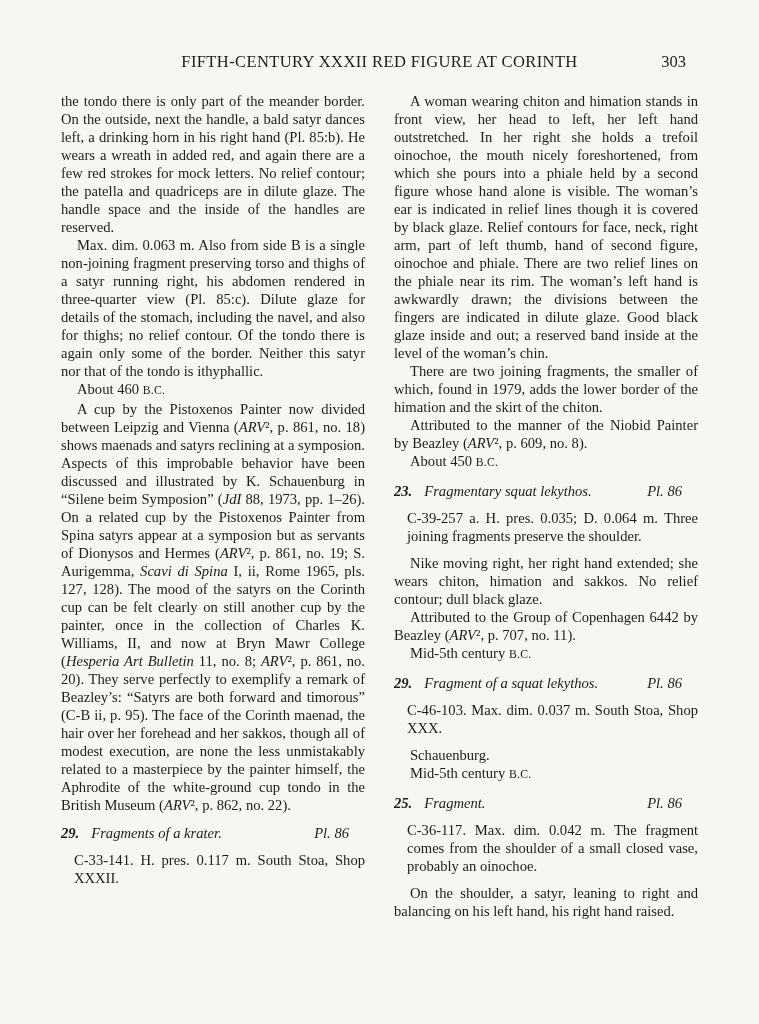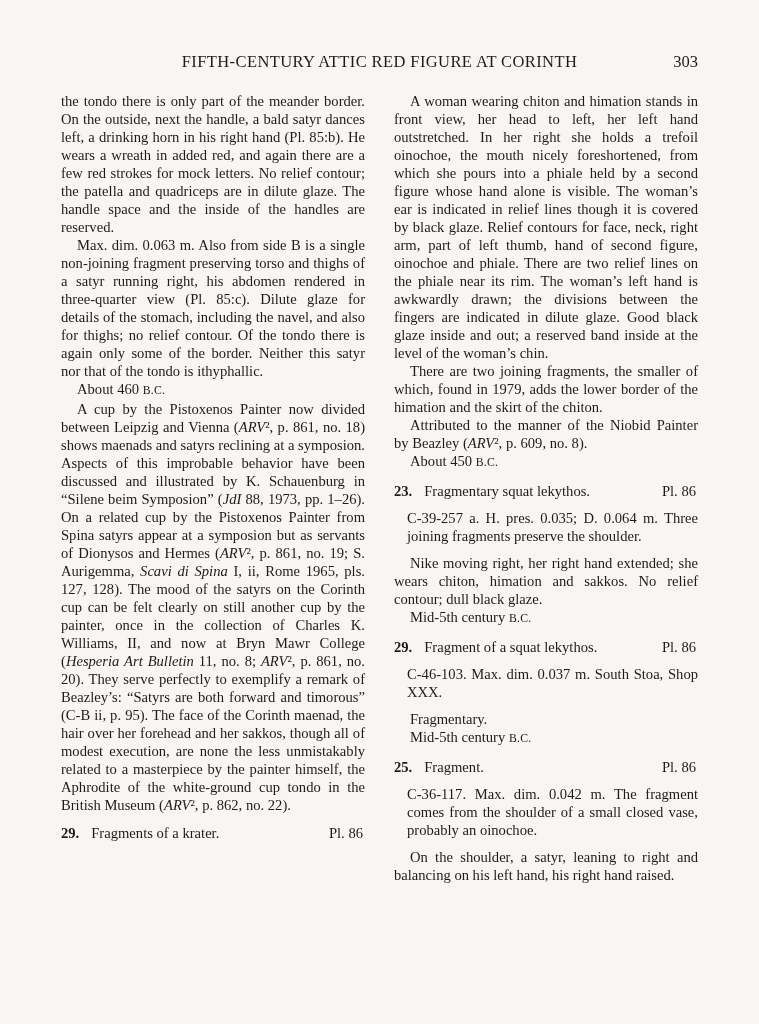--- a/index.html
+++ b/index.html
@@ -25,21 +25,21 @@
   }
   .header .title {
     display: block;
     text-align: center;
     font-size: 16.5px;
     letter-spacing: 0.4px;
     white-space: nowrap;
   }
   .header .pagenum {
     position: absolute;
-    right: 0;
+    right: 12px;
     top: 0;
     font-size: 16.5px;
   }
   .columns {
     position: absolute;
     top: 92px;
     left: 61px;
     width: 637px;
     display: flex;
     gap: 29px;
@@ -52,69 +52,72 @@
   }
   .col p { margin: 0; }
   p.para.indent { text-indent: 16px; }
   p.catalog {
     margin: 0 0 9px 0;
     padding-left: 13px;
   }
   .entry {
     display: flex;
     align-items: center;
-    margin: 10px 2px 9px 0;
+    margin: 10px 16px 9px 0;
     text-align: left;
+    font-style: italic;
   }
   .entry .num { font-weight: bold; margin-right: 12px; }
   .entry .etitle { flex: 1; }
   .entry .plate { margin-left: 8px; white-space: nowrap; }
   .it { font-style: italic; }
   .sc { font-size: 0.8em; letter-spacing: 0.3px; }
 </style>
 </head>
 <body>
 
 <div class="page">
   <div class="header">
-    <span class="title">FIFTH-CENTURY ATTIC RED FIGURE AT CORINTH</span>
+    <span class="title">FIFTH-CENTURY XXXII RED FIGURE AT CORINTH</span>
     <span class="pagenum">303</span>
   </div>
   <div class="columns">
     <div class="col">
         <p class="para"><span>the tondo there is only part of the meander border. On the outside, next the handle, a bald satyr dances left, a drinking horn in his right hand (Pl. 85:b). He wears a wreath in added red, and again there are a few red strokes for mock letters. No relief contour; the patella and quadriceps are in dilute glaze. The handle space and the inside of the handles are reserved.</span></p>
         <p class="para indent"><span>Max. dim. 0.063 m. Also from side B is a single non-joining fragment preserving torso and thighs of a satyr running right, his abdomen rendered in three-quarter view (Pl. 85:c). Dilute glaze for details of the stomach, including the navel, and also for thighs; no relief contour. Of the tondo there is again only some of the border. Neither this satyr nor that of the tondo is ithyphallic.</span></p>
         <p class="para indent"><span>About 460 </span><span class="sc">B.C.</span></p>
         <p class="para indent"><span>A cup by the Pistoxenos Painter now divided between Leipzig and Vienna (</span><span class="it">ARV</span><span>², p. 861, no. 18) shows maenads and satyrs reclining at a symposion. Aspects of this improbable behavior have been discussed and illustrated by K. Schauenburg in “Silene beim Symposion” (</span><span class="it">JdI</span><span> 88, 1973, pp. 1–26). On a related cup by the Pistoxenos Painter from Spina satyrs appear at a symposion but as servants of Dionysos and Hermes (</span><span class="it">ARV</span><span>², p. 861, no. 19; S. Aurigemma, </span><span class="it">Scavi di Spina</span><span> I, ii, Rome 1965, pls. 127, 128). The mood of the satyrs on the Corinth cup can be felt clearly on still another cup by the painter, once in the collection of Charles K. Williams, II, and now at Bryn Mawr College (</span><span class="it">Hesperia Art Bulletin</span><span> 11, no. 8; </span><span class="it">ARV</span><span>², p. 861, no. 20). They serve perfectly to exemplify a remark of Beazley’s: “Satyrs are both forward and timorous” (C-B ii, p. 95). The face of the Corinth maenad, the hair over her forehead and her sakkos, though all of modest execution, are none the less unmistakably related to a masterpiece by the painter himself, the Aphrodite of the white-ground cup tondo in the British Museum (</span><span class="it">ARV</span><span>², p. 862, no. 22).</span></p>
         <div class="entry">
           <span class="num">29.</span>
           <span class="etitle">Fragments of a krater.</span>
           <span class="plate">Pl. 86</span>
         </div>
+        <p class="catalog"><span>C-33-141. H. pres. 0.117 m. South Stoa, Shop XXXII.</span></p>
       </div>
     <div class="col">
         <p class="para indent"><span>A woman wearing chiton and himation stands in front view, her head to left, her left hand outstretched. In her right she holds a trefoil oinochoe, the mouth nicely foreshortened, from which she pours into a phiale held by a second figure whose hand alone is visible. The woman’s ear is indicated in relief lines though it is covered by black glaze. Relief contours for face, neck, right arm, part of left thumb, hand of second figure, oinochoe and phiale. There are two relief lines on the phiale near its rim. The woman’s left hand is awkwardly drawn; the divisions between the fingers are indicated in dilute glaze. Good black glaze inside and out; a reserved band inside at the level of the woman’s chin.</span></p>
         <p class="para indent"><span>There are two joining fragments, the smaller of which, found in 1979, adds the lower border of the himation and the skirt of the chiton.</span></p>
         <p class="para indent"><span>Attributed to the manner of the Niobid Painter by Beazley (</span><span class="it">ARV</span><span>², p. 609, no. 8).</span></p>
         <p class="para indent"><span>About 450 </span><span class="sc">B.C.</span></p>
         <div class="entry">
           <span class="num">23.</span>
           <span class="etitle">Fragmentary squat lekythos.</span>
           <span class="plate">Pl. 86</span>
         </div>
         <p class="catalog"><span>C-39-257 a. H. pres. 0.035; D. 0.064 m. Three joining fragments preserve the shoulder.</span></p>
         <p class="para indent"><span>Nike moving right, her right hand extended; she wears chiton, himation and sakkos. No relief contour; dull black glaze.</span></p>
+        <p class="para indent"><span>Attributed to the Group of Copenhagen 6442 by Beazley (</span><span class="it">ARV</span><span>², p. 707, no. 11).</span></p>
         <p class="para indent"><span>Mid-5th century </span><span class="sc">B.C.</span></p>
         <div class="entry">
           <span class="num">29.</span>
           <span class="etitle">Fragment of a squat lekythos.</span>
           <span class="plate">Pl. 86</span>
         </div>
         <p class="catalog"><span>C-46-103. Max. dim. 0.037 m. South Stoa, Shop XXX.</span></p>
-        <p class="para indent"><span>Fragmentary.</span></p>
+        <p class="para indent"><span>Schauenburg.</span></p>
         <p class="para indent"><span>Mid-5th century </span><span class="sc">B.C.</span></p>
         <div class="entry">
           <span class="num">25.</span>
           <span class="etitle">Fragment.</span>
           <span class="plate">Pl. 86</span>
         </div>
         <p class="catalog"><span>C-36-117. Max. dim. 0.042 m. The fragment comes from the shoulder of a small closed vase, probably an oinochoe.</span></p>
         <p class="para indent"><span>On the shoulder, a satyr, leaning to right and balancing on his left hand, his right hand raised.</span></p>
       </div>
   </div>

